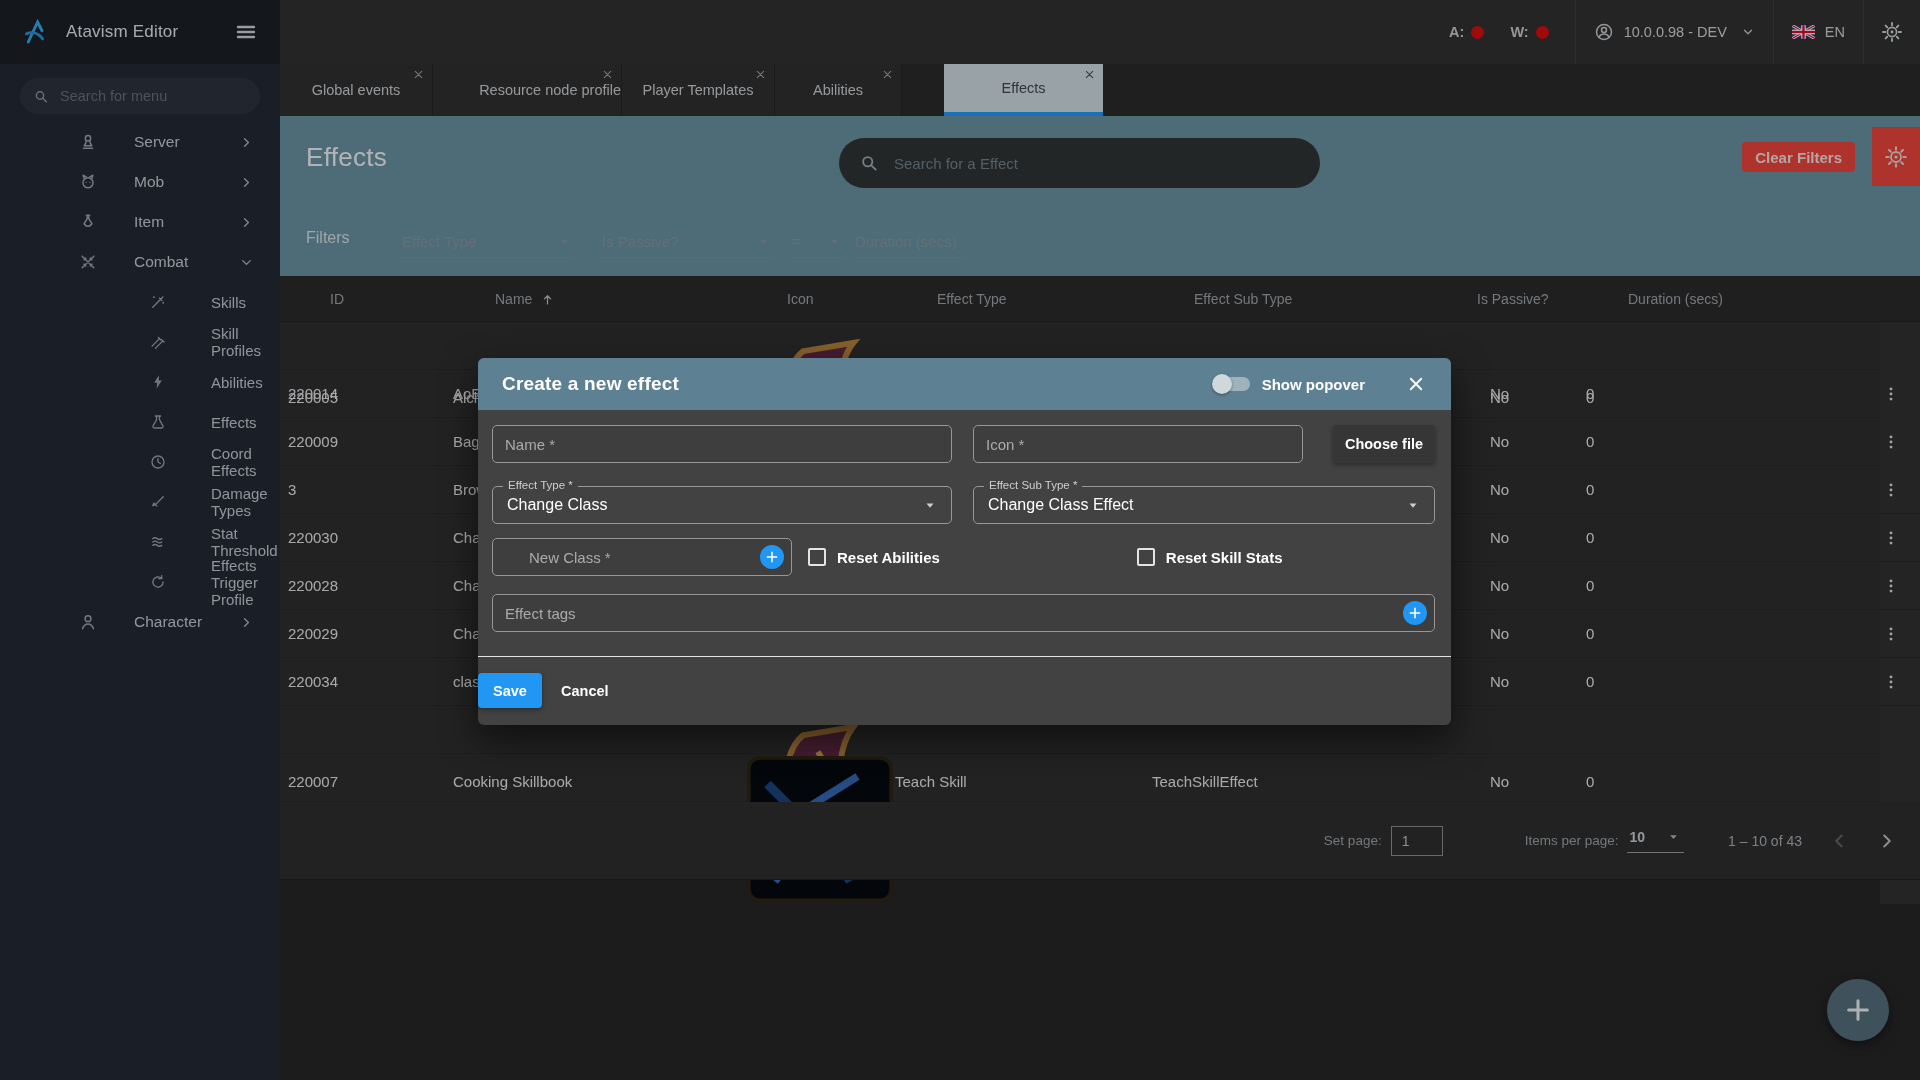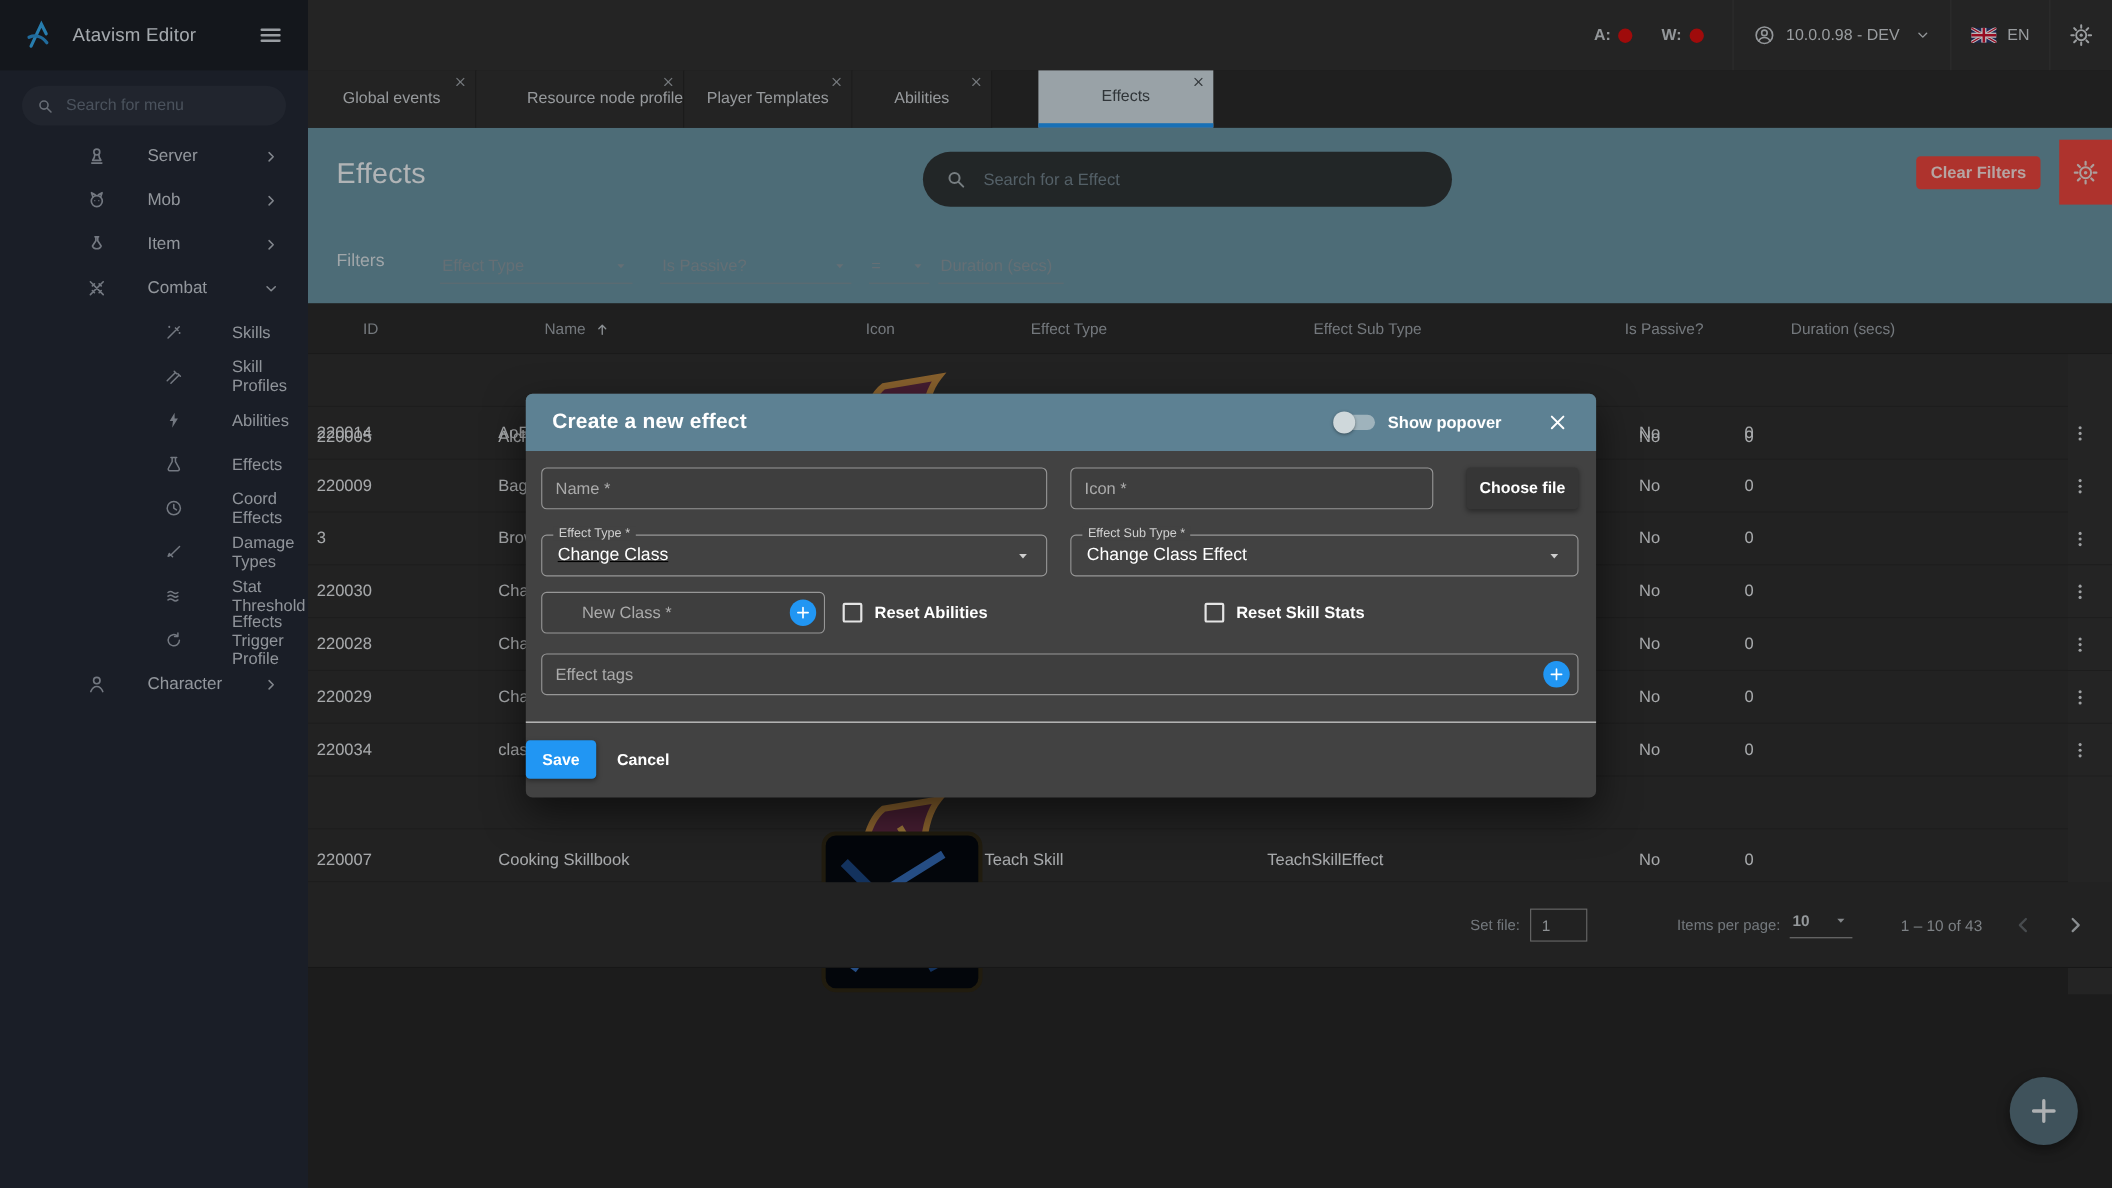--- a/index.html
+++ b/index.html
@@ -132,23 +132,23 @@
   .f-icon { width:330px; }
   .choose-file { margin-left:auto; width:102px; height:38px; background:#363636; border-radius:4px;
     color:#fff; font-size:14.5px; font-weight:bold; display:flex; align-items:center; justify-content:center;
     box-shadow:0 2px 5px rgba(0,0,0,.35); cursor:pointer; }
   .m-select { position:relative; height:38px; border:1px solid #979797; border-radius:5px;
     display:flex; align-items:center; padding:0 14px; cursor:pointer; }
   .m-select .flabel { position:absolute; top:-8px; left:10px; font-size:11.5px; color:#cfcfcf;
     background:#424242; padding:0 5px; }
   .m-select .value { color:#fff; font-size:16px; flex:1; }
   .m-select .fcaret { width:14px; height:14px; color:#cfcfcf; }
-  .s-type { width:460px; margin-right:21px;text-decoration:underline; }
+  .s-type { width:460px; margin-right:21px; }
   .s-subtype { width:462px; }
-  .f-newclass { width:258px; padding-right:38px;padding-left:36px; }
+  .f-newclass { width:300px; padding-right:38px;padding-left:36px; }
   .plus-btn { position:absolute; right:7px; top:6px; width:24px; height:24px; border-radius:50%;
     background:var(--blue); color:#fff; display:flex; align-items:center; justify-content:center; cursor:pointer; }
   .plus-btn svg { width:14px; height:14px; }
   .cb-group { display:flex; align-items:center; cursor:pointer; }
   .cb-box { width:18px; height:18px; border:2px solid #e4e4e4; border-radius:2px; background:transparent; }
   .cb-label { color:#fff; font-size:15px; font-weight:bold; margin-left:11px; }
   .g1 { margin-left:16px; }
   .g2 { margin-left:197px; }
   .f-tags { flex:1; padding-right:38px; }
   .m-divider { height:1px; background:#e3e3e3; margin-top:24px; }
@@ -692,21 +692,21 @@
               <circle cx="12" cy="12" r="1.9" fill="currentColor"></circle>
               <circle cx="12" cy="18.8" r="1.9" fill="currentColor"></circle>
             </svg>
           </span>
         </div>
       </div>
     </div>
 </div>
 
 <div class="pagination">
-  <span>Set file:</span>
+  <span>Set page:</span>
   <input class="setpage-input" value="1" style="">
   <span style="margin-left:82px">Items per page:</span>
   <div class="ipp-box">
     <span class="val">10</span>
     <span class="fcaret">
         <svg viewBox="0 0 24 24" width="100%" height="100%">
           <path d="M6 9.5l6 7 6-7z" fill="currentColor"></path>
         </svg>
       </span>
   </div>

